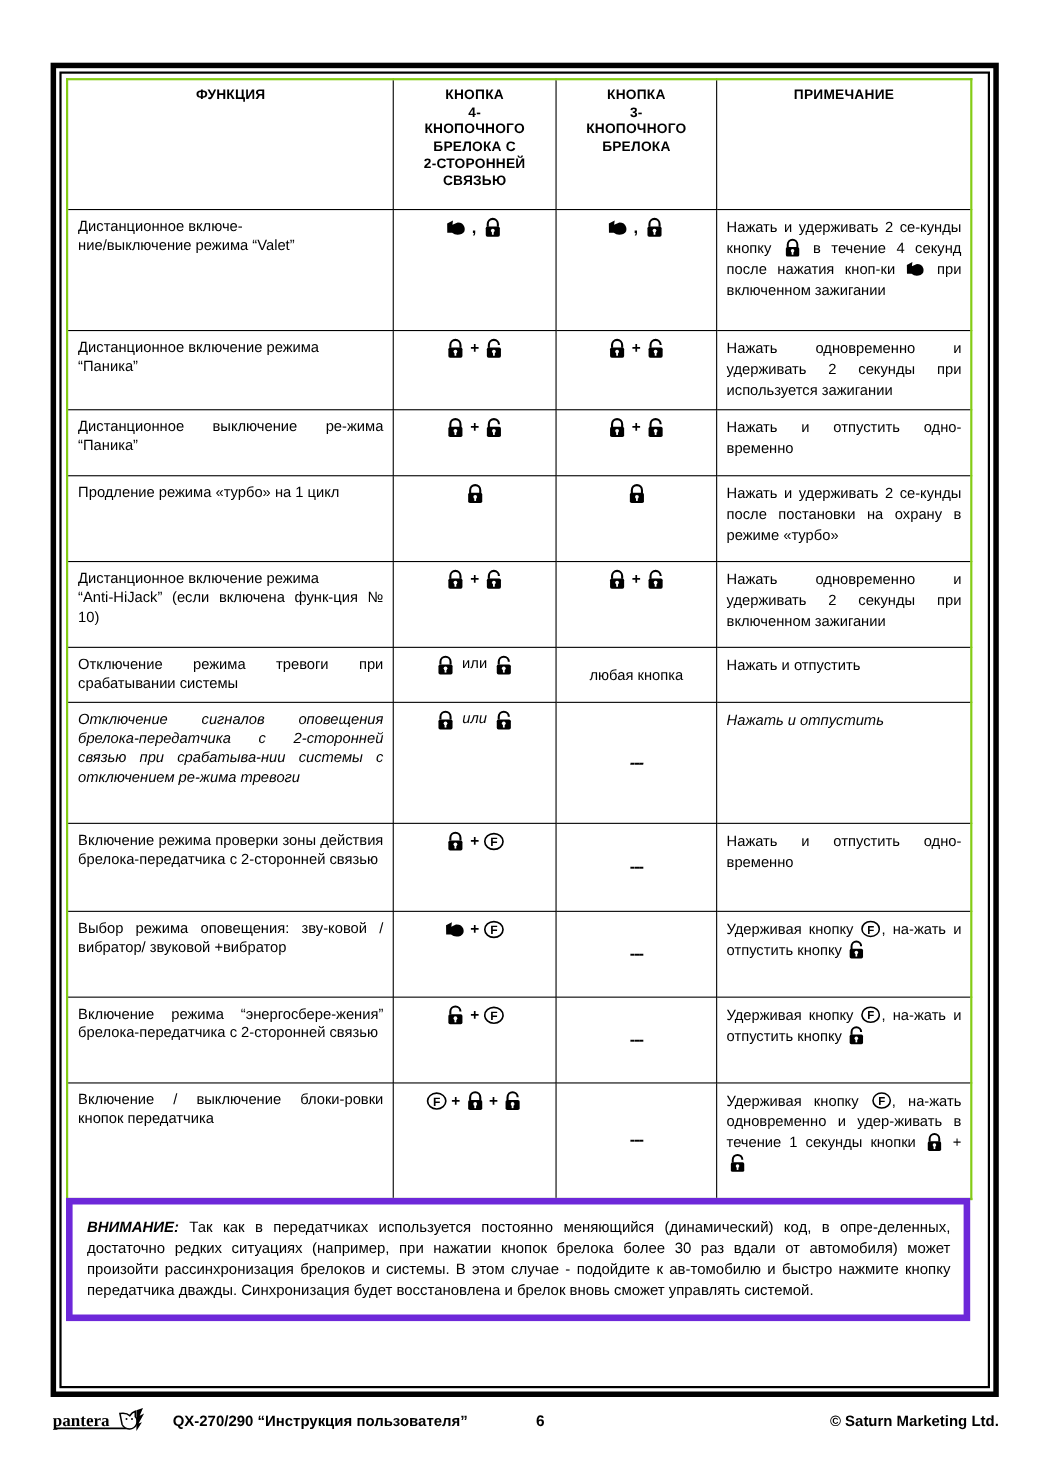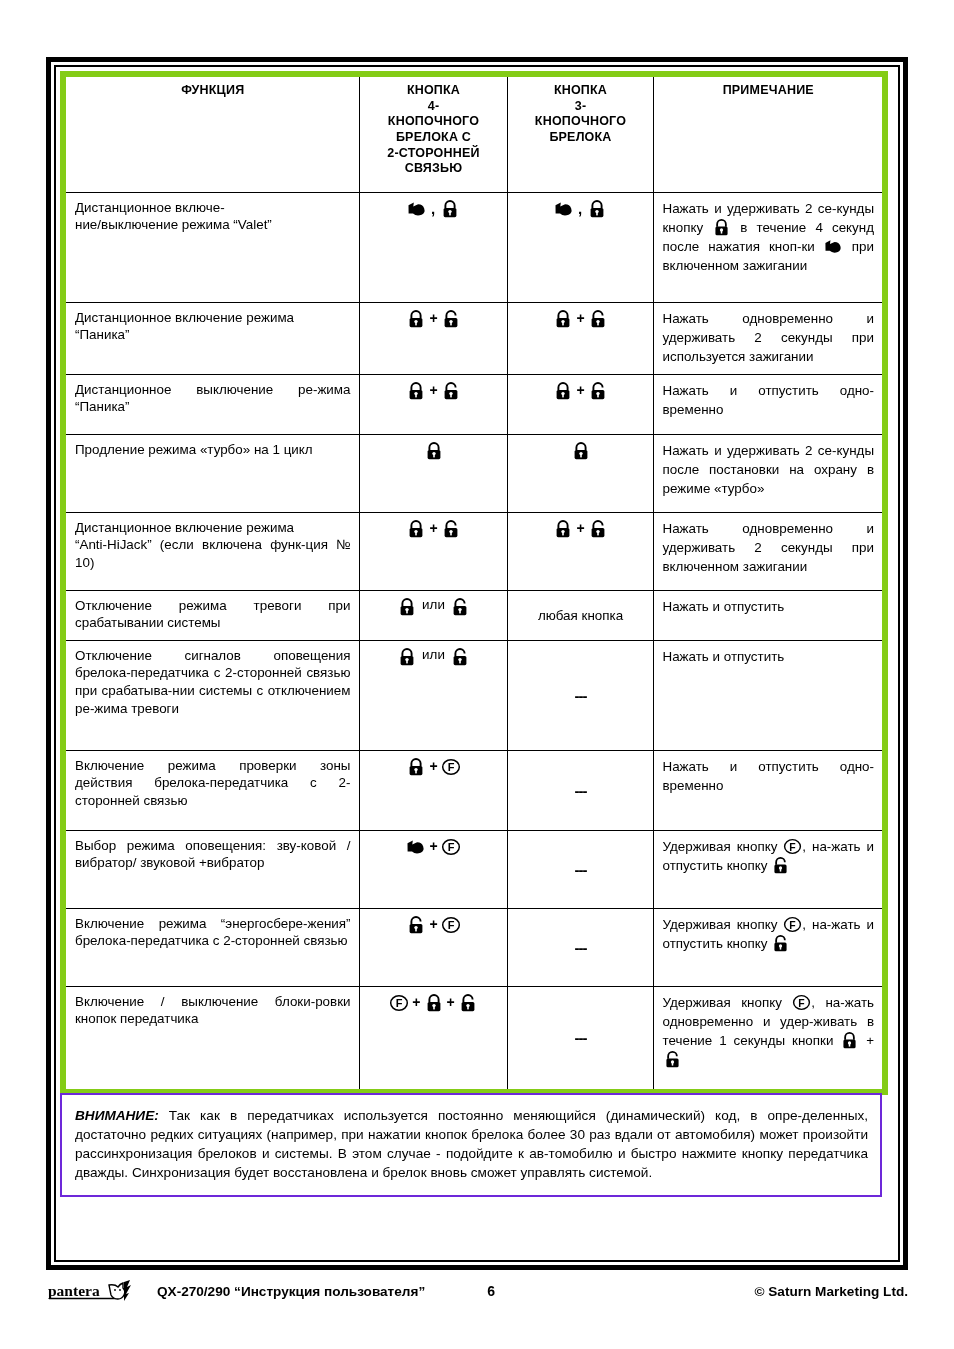--- a/index.html
+++ b/index.html
@@ -35,21 +35,21 @@
     position: absolute;
     left: 60px; top: 71px;
     width: 834px; height: 1185px;
   }
 
   
   table.spec {
     border-collapse: collapse;
     width: 822px;
     table-layout: fixed;
-    border: 6px solid #84cc16;
+    border: 2px solid #84cc16;
     padding-left: 10px;
   }
   table.spec td, table.spec th {
     border: 1px solid #000;
     vertical-align: top;
     padding: 6px 8px 6px 9px;
   }
   col.c-func  { width: 296px; }
   col.c-key4  { width: 148px; }
   col.c-key3  { width: 146px; }
@@ -91,21 +91,21 @@
 
   .dashes { font-size: 15px; letter-spacing: -1px; font-weight: bold; }
   .anykey { font-size: 13.4px; }
 
   .kw { display: inline-block; vertical-align: -5px; }
   .plus { font-weight: bold; font-size: 14px; padding: 0 3px; vertical-align: 1px; }
   .comma { font-weight: bold; font-size: 15px; padding: 0 5px 0 4px; }
   .ili { padding: 0 5px; font-size: 13.4px; vertical-align: 3px; }
   .warning-box-wrap {
     width: 822px;
-    border: 2px solid #6d28d9;
+    border: 6px solid #6d28d9;
     padding: 11px 12px 13px 13px;
     font-size: 13.6px;
     line-height: 1.40;
     text-align: justify;
     text-justify: inter-word;
     margin-top: -2px;
   }
   .warn-label { font-weight: bold; font-style: italic; }
 
   
@@ -297,21 +297,21 @@
               <rect x="9.2" y="13" width="1.6" height="3.4" fill="#fff"></rect>
             </svg><span class="ili">или</span><svg width="20" height="20" viewBox="0 0 20 20" class="kw">
               <path d="M5.4 9.2 V6.6 a4.6 4.6 0 0 1 9.2 0" fill="none" stroke="#000" stroke-width="1.9"></path>
               <rect x="3.6" y="9.0" width="12.8" height="9.2" rx="1.6" fill="#000"></rect>
               <circle cx="10" cy="12.6" r="1.7" fill="#fff"></circle>
               <rect x="9.2" y="13" width="1.6" height="3.4" fill="#fff"></rect>
             </svg></td>
           <td class="keys mid"><span class="anykey">любая кнопка</span></td>
           <td class="note"><span>Нажать и отпустить</span></td>
         </tr>
-        <tr style="height: 110px;">
+        <tr style="height: 110px; font-style: italic;">
           <td class="func"><span>Отключение сигналов оповещения брелока-передатчика с 2-сторонней связью при срабатыва-нии системы с отключением ре-жима тревоги</span></td>
           <td class="keys"><svg width="20" height="20" viewBox="0 0 20 20" class="kw">
               <path d="M5.4 9.2 V6.6 a4.6 4.6 0 0 1 9.2 0 V9.2" fill="none" stroke="#000" stroke-width="1.9"></path>
               <rect x="3.6" y="9.0" width="12.8" height="9.2" rx="1.6" fill="#000"></rect>
               <circle cx="10" cy="12.6" r="1.7" fill="#fff"></circle>
               <rect x="9.2" y="13" width="1.6" height="3.4" fill="#fff"></rect>
             </svg><span class="ili">или</span><svg width="20" height="20" viewBox="0 0 20 20" class="kw">
               <path d="M5.4 9.2 V6.6 a4.6 4.6 0 0 1 9.2 0" fill="none" stroke="#000" stroke-width="1.9"></path>
               <rect x="3.6" y="9.0" width="12.8" height="9.2" rx="1.6" fill="#000"></rect>
               <circle cx="10" cy="12.6" r="1.7" fill="#fff"></circle>

